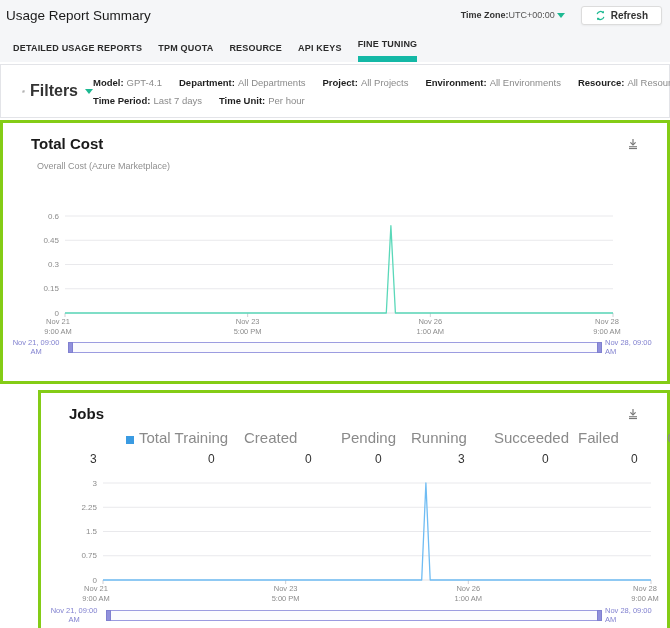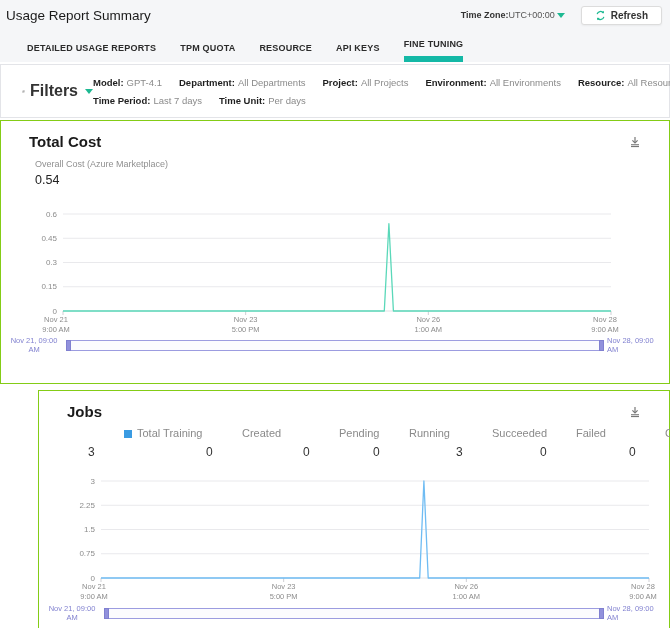--- a/index.html
+++ b/index.html
@@ -14,46 +14,46 @@
   .topbar { height:30px; background:#f5f6f8; display:flex; align-items:center; padding:0 8px 0 6px; }
   .page-title { flex:1; font-size:13.5px; font-weight:normal; color:#1a1a1a; }
   .tz { display:flex; align-items:center; font-size:9px; }
   .tz-label { font-weight:bold; color:#333; }
   .tz-value { color:#555; }
   .chev { width:0; height:0; border-left:4px solid transparent; border-right:4px solid transparent; border-top:5px solid #1db992; margin-left:2px; }
   .refresh-btn { margin-left:16px; display:flex; align-items:center; gap:5px; background:#fff;
     border:1px solid #dcdcdc; border-radius:3px; padding:3px 13px; font-size:10px; font-weight:bold; color:#333;
     box-shadow:0 1px 2px rgba(0,0,0,.05); cursor:pointer; }
   
-  .tabsbar { height:32px; background:#f5f6f8; display:flex; align-items:flex-end; padding-left:27px; gap:24px; }
+  .tabsbar { height:32px; background:#f5f6f8; display:flex; align-items:flex-end; padding-left:13px; gap:16px; }
   .tab { font-size:9px; font-weight:bold; letter-spacing:.2px; color:#2b2b2b; padding-bottom:9px; cursor:pointer; }
   .tab.active { padding-bottom:7px; border-bottom:6px solid #14b8a6; }
   
   .filters-card { margin-top:2px; height:54px; border:1px solid #e3e4e8; background:#fff;
     display:flex; align-items:center; }
   .filters-btn { width:92px; padding-left:21px; display:flex; align-items:center; gap:5px; cursor:pointer; flex:none; }
   .filters-btn .lbl { font-size:16px; font-weight:bold; color:#333; }
   .filter-rows { flex:1; display:flex; flex-direction:column; gap:7px; }
   .frow { display:flex; gap:17px; }
   .fitem { font-size:9.5px; white-space:nowrap; }
   .flabel { font-weight:bold; color:#1f1f1f; margin-right:3px; }
   .fvalue { color:#8a8a8a; }
   
-  .card { position:relative; border:1px solid #84cc16; background:#fff; }
+  .card { position:relative; border:3px solid #84cc16; background:#fff; }
   .card-cost { margin-top:2px; height:264px; }
   .card-jobs { margin-top:6px; height:266px;margin-left:38px; }
   .card h2 { position:absolute; left:28px; top:12px; margin:0; font-size:15px; color:#1a1a1a; }
   .dl-icon { position:absolute; right:28px; top:15px; cursor:pointer; }
   
   .cost-stat { position:absolute; left:34px; top:38px; }
   .stat-label { font-size:9px; color:#909090; }
   .stat-value { font-size:12.5px; color:#222; margin-top:4px; }
   
   .jstat { position:absolute; top:36px; }
-  .jstat .stat-label { font-size:11px; color:#8a8a8a;padding-left:36px; }
+  .jstat .stat-label { font-size:15px; color:#8a8a8a;padding-left:36px; }
   .jstat .stat-value { font-size:12px; color:#333; margin-top:6px; }
   .legend-sq { display:inline-block; width:8px; height:8px; margin-right:5px; vertical-align:-1px; }
   
   svg.chart { position:absolute; left:0; display:block; }
   #chart-cost { top:85px; }
   #chart-jobs { top:82px; }
   
   .range-slider { position:absolute; left:0; right:0; display:flex; align-items:center; padding:0 4px; }
   .card-cost .range-slider { top:215px; }
   .card-jobs .range-slider { top:213px; }
@@ -109,36 +109,35 @@
     <div class="frow">
       <span class="fitem"><span class="flabel">Model:</span><span class="fvalue">GPT-4.1</span></span>
       <span class="fitem"><span class="flabel">Department:</span><span class="fvalue">All Departments</span></span>
       <span class="fitem"><span class="flabel">Project:</span><span class="fvalue">All Projects</span></span>
       <span class="fitem"><span class="flabel">Environment:</span><span class="fvalue">All Environments</span></span>
       <span class="fitem"><span class="flabel">Resource:</span><span class="fvalue">All Resources</span></span>
 
     </div>
     <div class="frow">
       <span class="fitem"><span class="flabel">Time Period:</span><span class="fvalue">Last 7 days</span></span>
-      <span class="fitem"><span class="flabel">Time Unit:</span><span class="fvalue">Per days</span></span>
+      <span class="fitem"><span class="flabel">Time Unit:</span><span class="fvalue">Per hour</span></span>
     </div>
   </div>
 </div>
 
 <div class="card card-cost">
   <h2>Total Cost</h2>
   <svg class="dl-icon" width="12" height="12" viewBox="0 0 12 12">
     <path d="M6 1v5.2" stroke="#777" stroke-width="1.2" fill="none"></path>
     <path d="M3.4 4.3 L6 6.9 L8.6 4.3" stroke="#777" stroke-width="1.2" fill="none"></path>
     <rect x="2" y="8.2" width="8" height="1.1" fill="#777"></rect>
     <rect x="2" y="10" width="8" height="1.1" fill="#777"></rect>
   </svg>
   <div class="cost-stat">
     <div class="stat-label">Overall Cost (Azure Marketplace)</div>
-    <div class="stat-value">0.54</div>
   </div>
   <svg id="chart-cost" class="chart" width="670" height="130">
       <line x1="62" x2="610" y1="105" y2="105" stroke="#e2e2e6" stroke-width="1"></line>
       <text x="56" y="107.5" text-anchor="end" font-size="8" fill="#8c8c8c">0</text>
       <line x1="62" x2="610" y1="80.75" y2="80.75" stroke="#e9e9ec" stroke-width="1"></line>
       <text x="56" y="83.25" text-anchor="end" font-size="8" fill="#8c8c8c">0.15</text>
       <line x1="62" x2="610" y1="56.5" y2="56.5" stroke="#e9e9ec" stroke-width="1"></line>
       <text x="56" y="59" text-anchor="end" font-size="8" fill="#8c8c8c">0.3</text>
       <line x1="62" x2="610" y1="32.25" y2="32.25" stroke="#e9e9ec" stroke-width="1"></line>
       <text x="56" y="34.75" text-anchor="end" font-size="8" fill="#8c8c8c">0.45</text>

